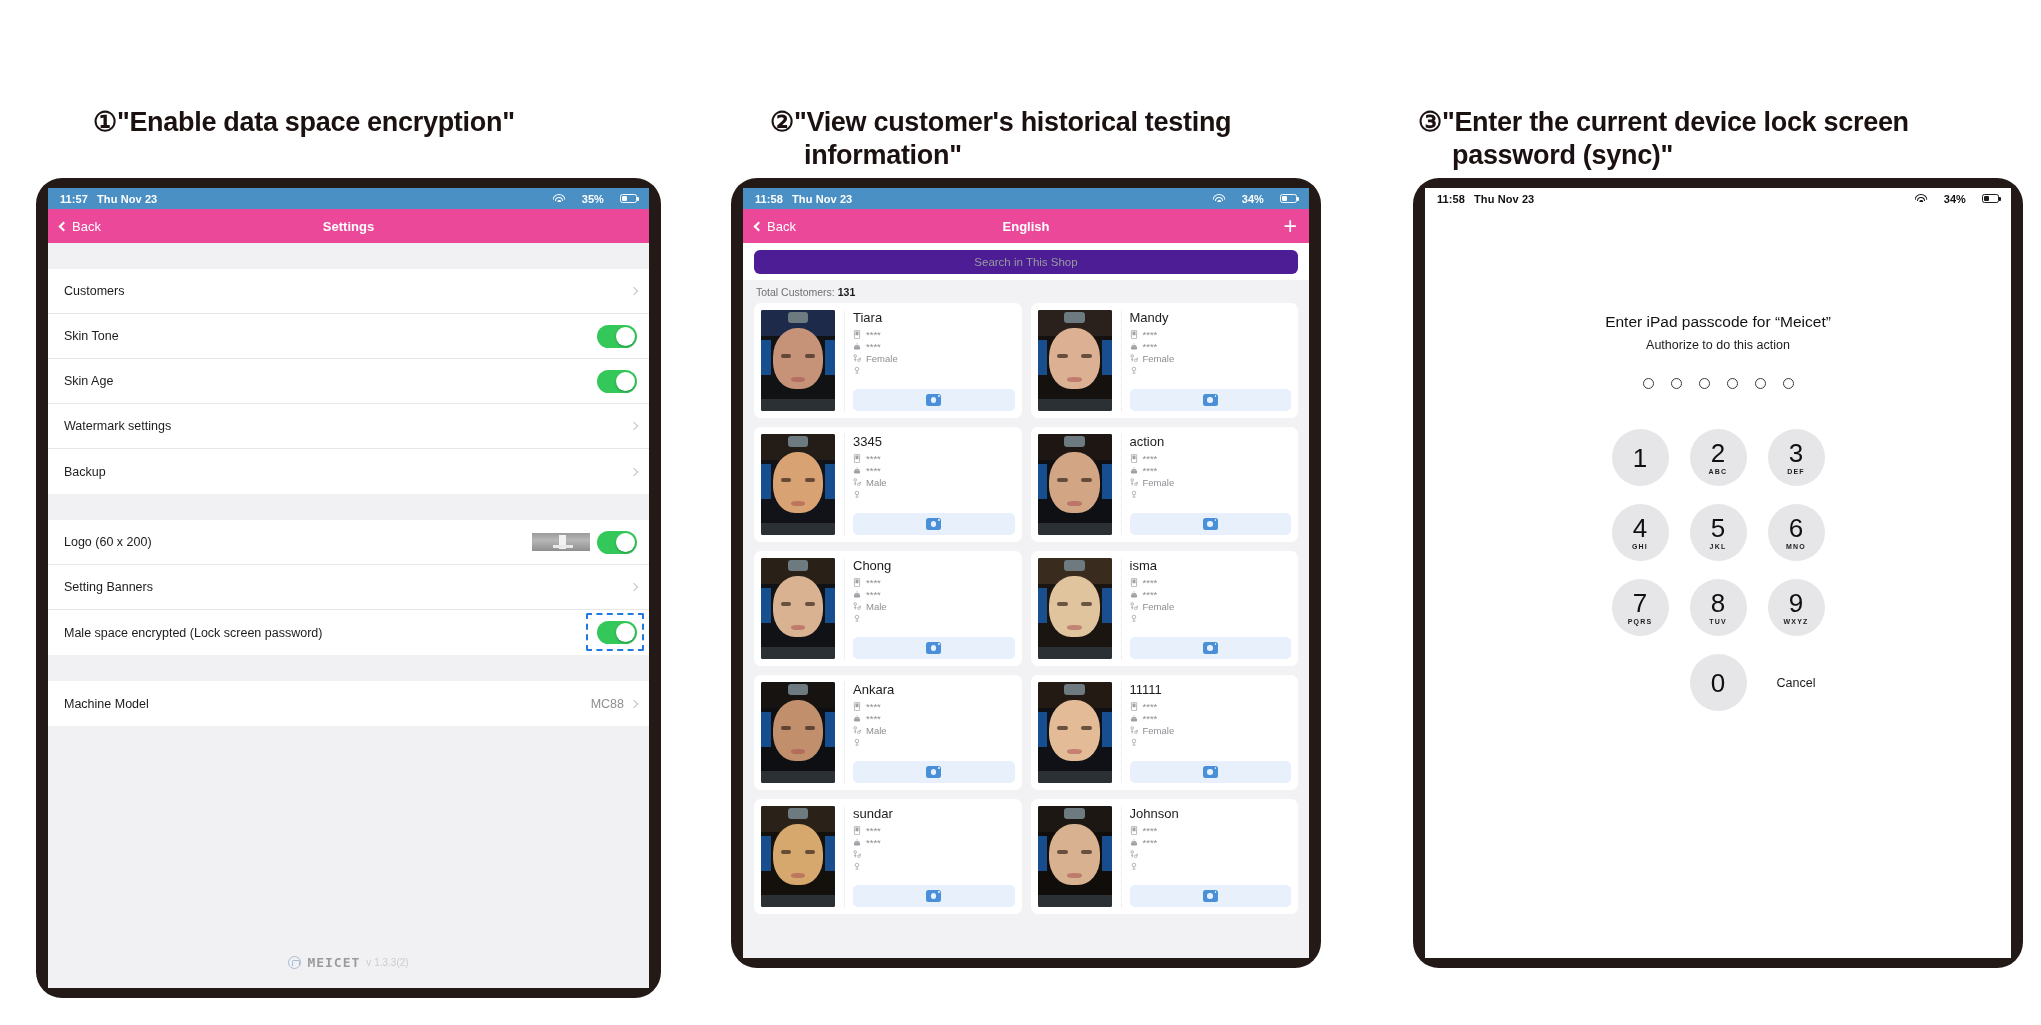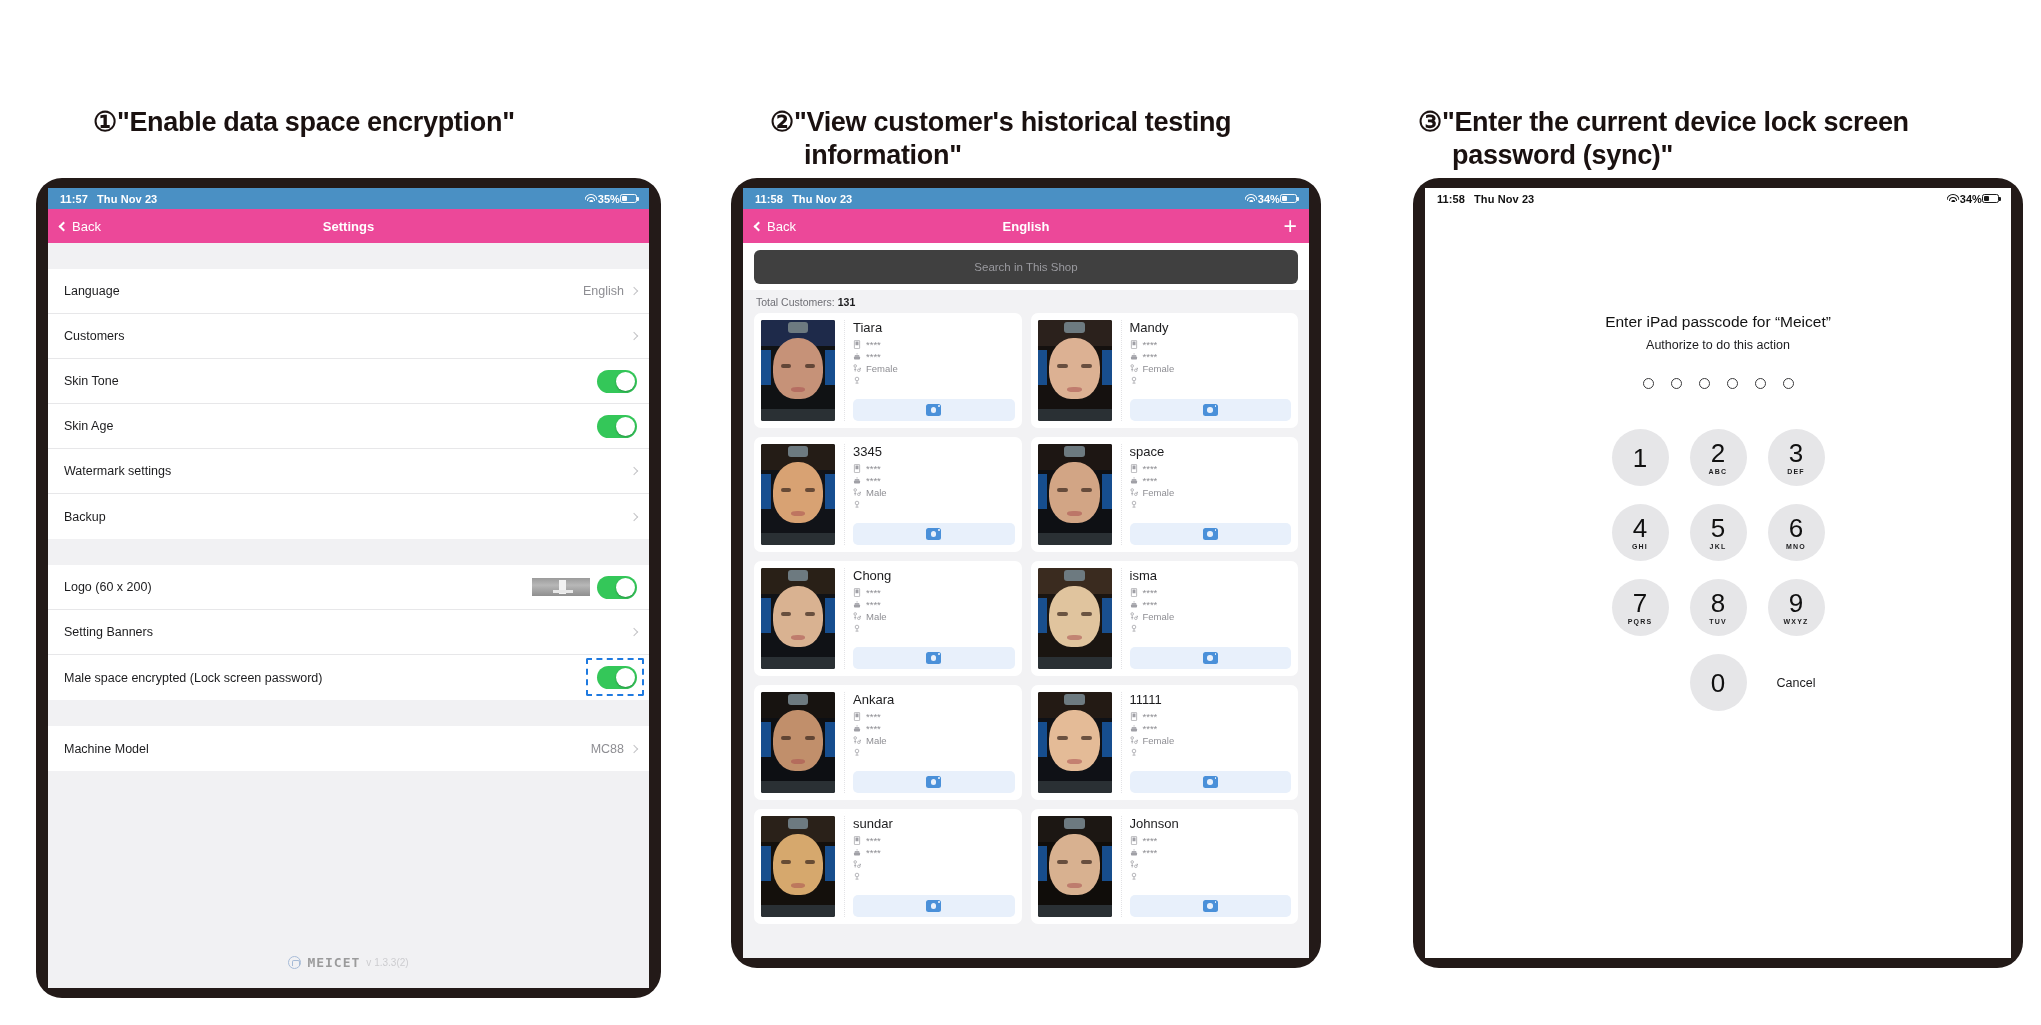--- a/index.html
+++ b/index.html
@@ -41,21 +41,21 @@
     height: 21px;
     display: flex; align-items: center;
     padding: 10px 12px;
     font-size: 11px;
     letter-spacing: 0.1px;
   }
   .statusbar.onblue { background: #4a90c4; color: #ffffff; }
   .statusbar.onwhite { background: #ffffff; color: #111111; }
   .sb-time { font-weight: 600; margin-right: 9px; }
   .sb-date { font-weight: 600; }
-  .sb-right { margin-left: auto; display: flex; align-items: center; gap: 0; }
+  .sb-right { margin-left: auto; display: flex; align-items: center; gap: 16px; }
   .sb-pct { font-weight: 600; font-size: 11px; }
   .wifi-ico { display:inline-block; width: 13px; height: 10px; position: relative; }
   .wifi-ico i {
     position:absolute; left:50%; transform:translateX(-50%);
     border: 1.6px solid currentColor; border-bottom: none;
     border-radius: 50% 50% 0 0 / 100% 100% 0 0;
   }
   .wifi-ico i:nth-child(1){ width:13px; height:6px; top:0; }
   .wifi-ico i:nth-child(2){ width:8px; height:4px; top:3px; }
   .wifi-ico i:nth-child(3){ width:3.4px; height:2px; top:6px; background: currentColor; border:none; border-radius: 50% 50% 0 0/100% 100% 0 0;}
@@ -145,21 +145,21 @@
     border-left:1.6px solid #6a8fc0; border-right:1.6px solid #6a8fc0; border-top:1.6px solid #6a8fc0;
     border-radius:2px 2px 0 0;
   }
   .brand-text { font-size:13px; font-weight:700; letter-spacing:1px; color:#555; font-family:"Liberation Sans Mono", monospace;}
   .brand-ver { font-size:10px; color:#aeaeb2; }
 
   
   .hist-body { background:#f2f2f4; height: calc(100% - 55px); overflow:hidden; position:relative;}
   .searchbar-wrap { padding: 7px 11px 6px; background:#fff; }
   .searchbar {
-    height:34px; border-radius:6px; background:#404040;
+    height:24px; border-radius:6px; background:#4c1d95;
     display:flex; align-items:center; justify-content:center;
     font-size:11.5px; color:#9a9a9f; cursor:text;
   }
   .total-line { padding: 6px 13px 5px; font-size:10.5px; color:#6f6f75; background:#f2f2f4;}
   .total-line b { color:#1c1c1e; font-weight:700; }
   .cards { display:grid; grid-template-columns: 1fr 1fr; gap: 9px; padding: 0 11px; }
   .card {
     background:#fff; border-radius:7px; padding:7px;
     display:flex; gap:9px; height:115px; overflow:hidden;
   }
@@ -237,27 +237,20 @@
           <span class="chev-left"></span>
           <span>Back</span>
         </div>
         <div class="nav-title">Settings</div>
       </div>
 
       <div class="settings-body">
         <div class="gap"></div>
 
         <div class="group">
-          <div class="srow">
-            <span class="label">Language</span>
-            <span class="right">
-              <span class="value">English</span>
-              <span class="chev-right"></span>
-            </span>
-          </div>
           <div class="srow">
             <span class="label">Customers</span>
             <span class="right">
                 <span class="chev-right"></span>
               </span>
           </div>
           <div class="srow">
             <span class="label">Skin Tone</span>
             <span class="right">
                 <span class="toggle"></span>
@@ -525,21 +518,21 @@
       <div class="band" style="top:18%;height:60%;left:16%;right:16%;border-radius:48% 48% 44% 44%;background:#d2a585"></div>
       <div class="band" style="top:2%;left:36%;width:28%;height:11%;border-radius:3px;background:#6d7a80"></div>
       <div class="band" style="top:44%;left:27%;width:14%;height:3.5%;border-radius:2px;background:rgba(60,40,30,.72)"></div>
       <div class="band" style="top:44%;left:59%;width:14%;height:3.5%;border-radius:2px;background:rgba(60,40,30,.72)"></div>
       <div class="band" style="top:66%;left:40%;width:20%;height:5%;border-radius:40%;background:rgba(170,80,80,.55)"></div>
       <div class="band" style="top:30%;left:0;width:13%;height:34%;background:#1a63b8;opacity:.75"></div>
       <div class="band" style="top:30%;right:0;left:auto;width:13%;height:34%;background:#1a63b8;opacity:.75"></div>
       <div class="band" style="bottom:0;height:12%;background:#2a3034"></div>
     </div>
     <div class="card-info">
-      <div class="c-name">space</div>
+      <div class="c-name">action</div>
       <div class="c-line">
                   <svg viewBox="0 0 10 12" class="c-ico">
                     <rect x="1.5" y="0.5" width="7" height="11" rx="1" fill="none" stroke="#a0a0a6"></rect>
                     <rect x="3" y="2" width="4" height="5" fill="#a0a0a6"></rect>
                   </svg>
                   <span>****</span>
                 </div>
       <div class="c-line">
                   <svg viewBox="0 0 10 12" class="c-ico">
                     <rect x="1" y="6" width="8" height="4" rx="1" fill="#a0a0a6"></rect>

